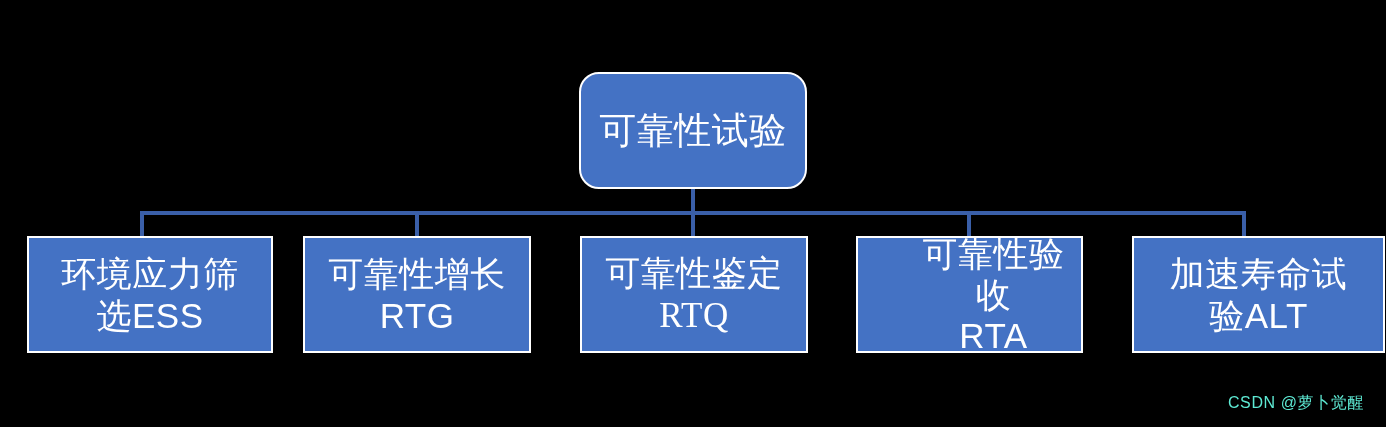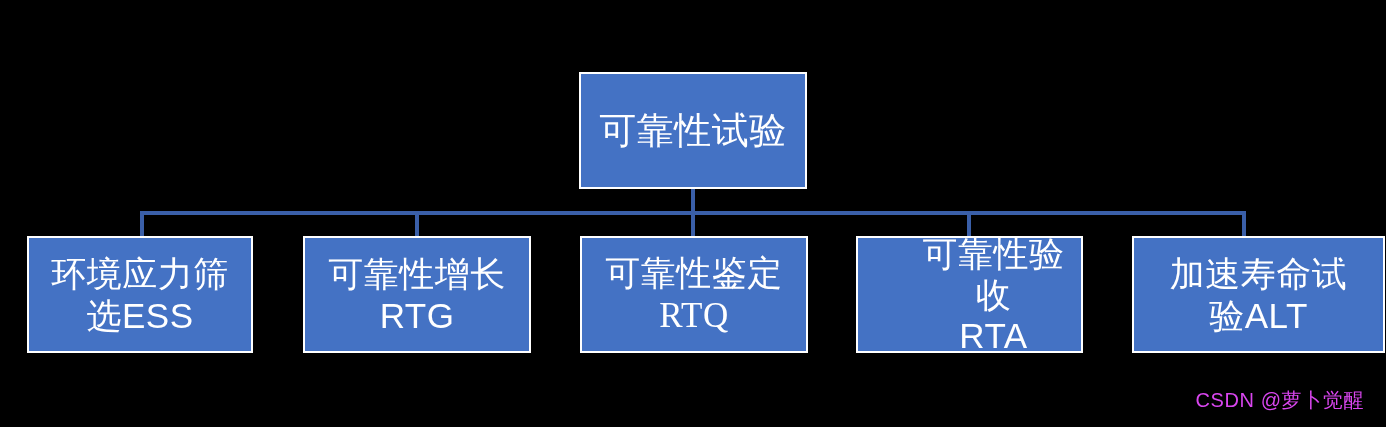--- a/index.html
+++ b/index.html
@@ -35,27 +35,28 @@
     font-weight: 400;
     white-space: pre-line;
     user-select: none;
   }
   .node-root {
     left: 579px;
     top: 72px;
     width: 228px;
     height: 117px;
     font-size: 37px;
+    border-radius: 20px;
   }
   .node-child {
     top: 236px;
     height: 117px;
     font-size: 35px;
   }
-  .child-0 { left: 27px;   width: 226px; }
+  .child-0 { left: 27px;   width: 246px; }
   .child-1 { left: 303px;  width: 228px; }
   .child-2 { left: 580px;  width: 228px; font-family: Liberation Serif, serif; }
   .child-3 { left: 856px;  width: 227px; padding-left: 48px; }
   .child-4 { left: 1132px; width: 253px; }
 
   
   .conn {
     position: absolute;
     background: #3A5FA8;
   }
@@ -75,22 +76,22 @@
   .conn-v-1 { left: 415px;  top: 211px; width: 4px; height: 27px; }
   .conn-v-2 { left: 691px;  top: 211px; width: 4px; height: 27px; }
   .conn-v-3 { left: 967px;  top: 211px; width: 4px; height: 27px; }
   .conn-v-4 { left: 1242px; top: 211px; width: 4px; height: 27px; }
 
   
   .watermark {
     position: absolute;
     right: 22px;
     bottom: 13px;
-    color: #d946ef;
-    font-size: 20px;
+    color: #5eead4;
+    font-size: 16px;
     letter-spacing: 0.6px;
     user-select: none;
   }
 </style>
 </head>
 <body>
 
 <div id="canvas">
 
   <div class="conn conn-v-root"></div>

